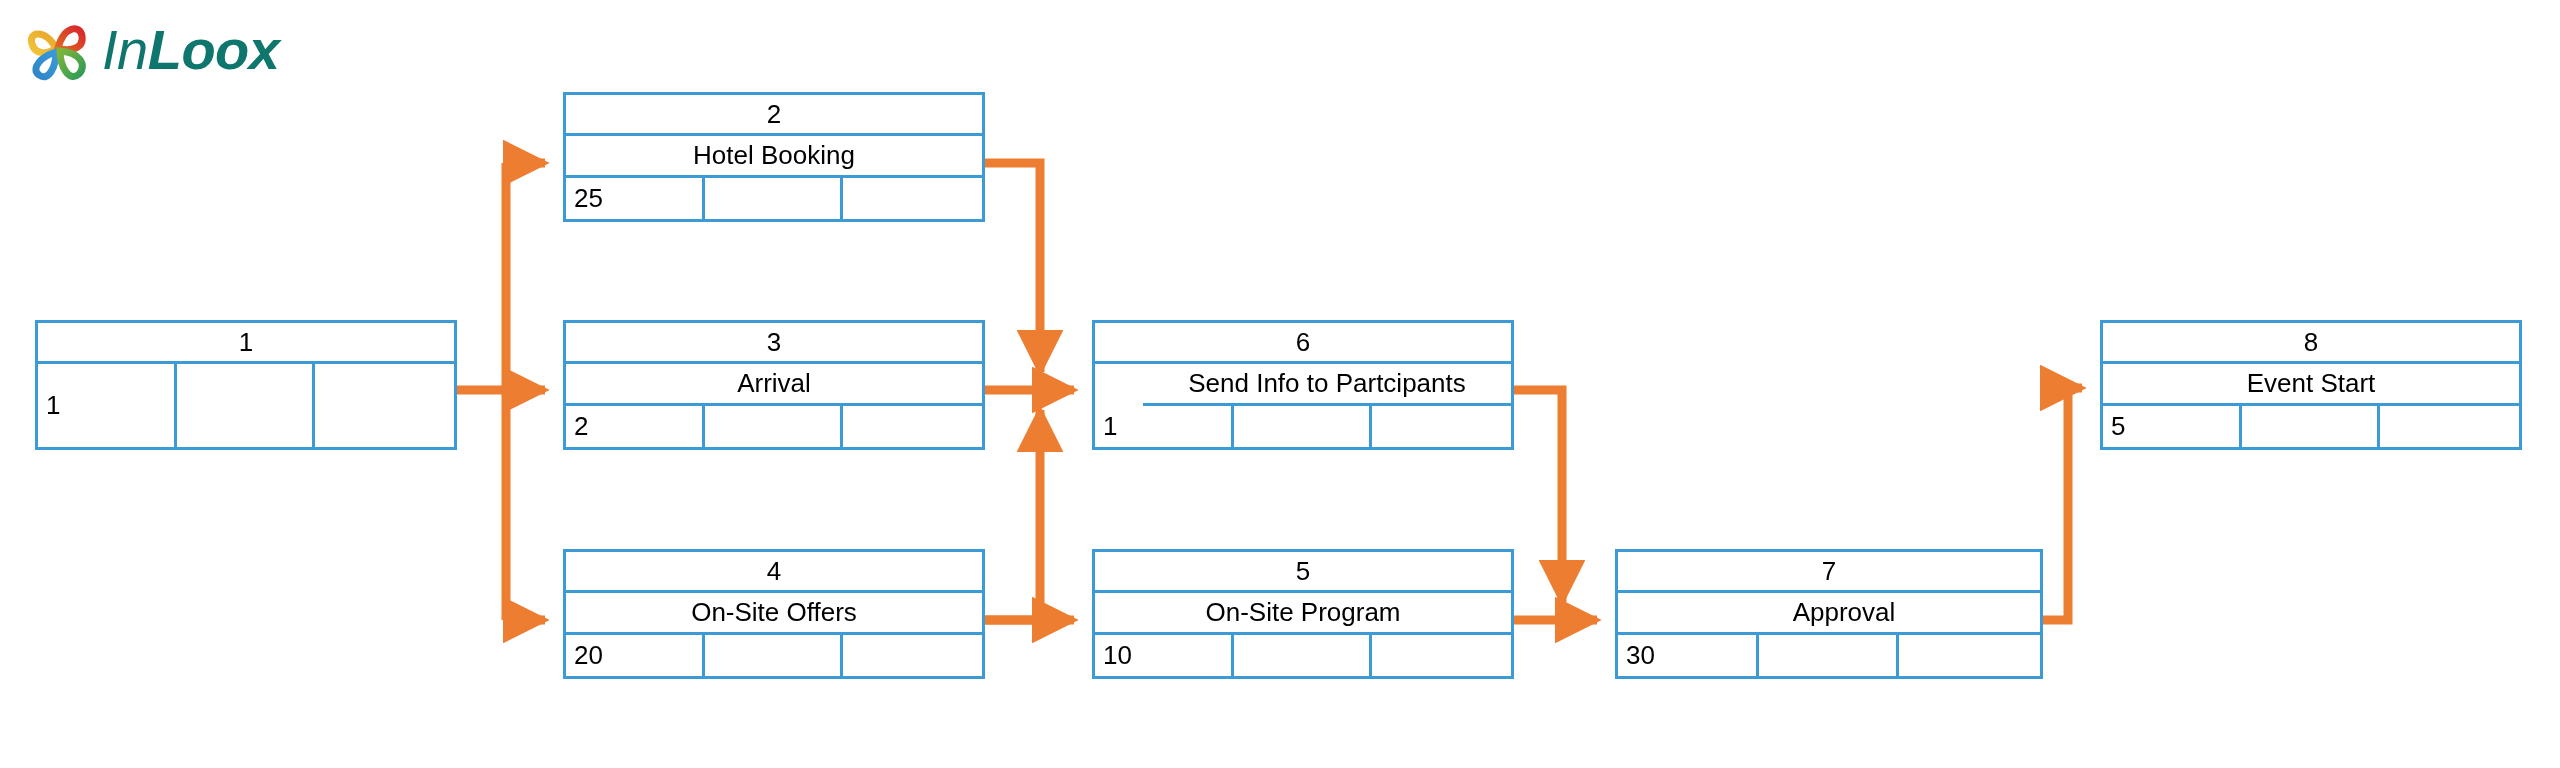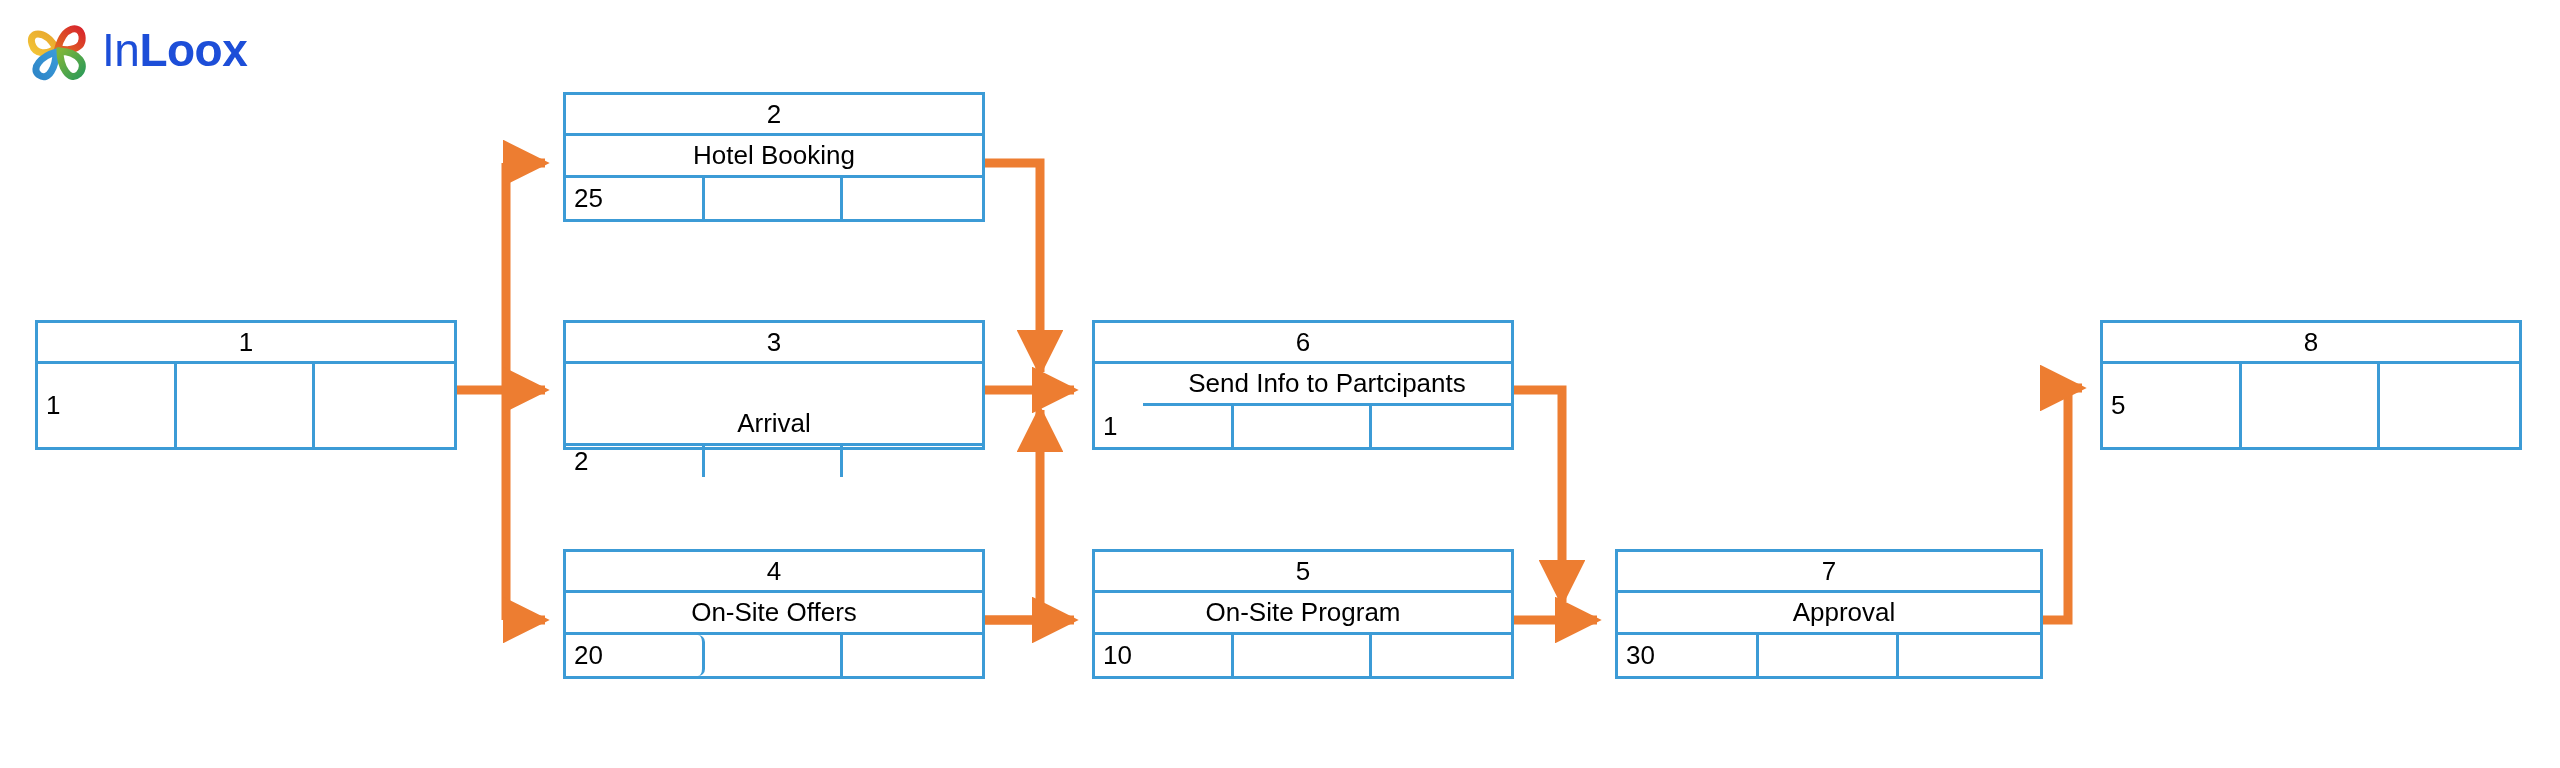--- a/index.html
+++ b/index.html
@@ -9,21 +9,21 @@
     background:#ffffff;
     font-family:"Liberation Sans", sans-serif;
     overflow:hidden;
     position:relative;
   }
   #canvas{position:absolute;left:0;top:0;width:2560px;height:768px;}
 
   
   .logo-wrap{position:absolute;left:22px;top:14px;display:flex;align-items:center;gap:8px;}
   .logo-mark{width:72px;height:72px;position:relative;display:block;}
-  .logo-text{font-size:46px;line-height:1;color:#1d4ed8;letter-spacing:-0.5px;white-space:nowrap;}
+  .logo-text{font-size:56px;line-height:1;color:#0f766e;letter-spacing:-0.5px;white-space:nowrap;font-style:italic;}
   .logo-text .lt-light{font-weight:400;}
   .logo-text .lt-bold{font-weight:700;}
 
   
   .node{
     position:absolute;
     box-sizing:border-box;
     background:#ffffff;
     border:3px solid #3C9BD6;
     display:flex;flex-direction:column;
@@ -141,32 +141,32 @@
         <div class="node-row row-id" style="border-bottom-color: rgb(60, 155, 214);">2</div>
         <div class="node-row row-name" style="border-bottom-color: rgb(60, 155, 214);">Hotel Booking</div>
         <div class="node-row row-foot">
           <div class="foot-cell" style="border-right-color: rgb(60, 155, 214);">25</div>
           <div class="foot-cell" style="border-right-color: rgb(60, 155, 214);"></div>
           <div class="foot-cell" style="border-right-color: rgb(60, 155, 214);"></div>
         </div>
       </div>
       <div class="node" style="left: 563px; top: 320px; width: 422px; height: 130px; border-color: rgb(60, 155, 214);">
         <div class="node-row row-id" style="border-bottom-color: rgb(60, 155, 214);">3</div>
-        <div class="node-row row-name" style="border-bottom-color: rgb(60, 155, 214); margin-top: 40px;">Arrival</div>
+        <div class="node-row row-name" style="border-bottom-color: rgb(60, 155, 214);">Arrival</div>
         <div class="node-row row-foot">
           <div class="foot-cell" style="border-right-color: rgb(60, 155, 214);">2</div>
           <div class="foot-cell" style="border-right-color: rgb(60, 155, 214);"></div>
           <div class="foot-cell" style="border-right-color: rgb(60, 155, 214);"></div>
         </div>
       </div>
       <div class="node" style="left: 563px; top: 549px; width: 422px; height: 130px; border-color: rgb(60, 155, 214);">
         <div class="node-row row-id" style="border-bottom-color: rgb(60, 155, 214);">4</div>
         <div class="node-row row-name" style="border-bottom-color: rgb(60, 155, 214);">On-Site Offers</div>
         <div class="node-row row-foot">
-          <div class="foot-cell" style="border-right-color: rgb(60, 155, 214); border-radius: 7px;">20</div>
+          <div class="foot-cell" style="border-right-color: rgb(60, 155, 214);">20</div>
           <div class="foot-cell" style="border-right-color: rgb(60, 155, 214);"></div>
           <div class="foot-cell" style="border-right-color: rgb(60, 155, 214);"></div>
         </div>
       </div>
       <div class="node" style="left: 1092px; top: 549px; width: 422px; height: 130px; border-color: rgb(60, 155, 214);">
         <div class="node-row row-id" style="border-bottom-color: rgb(60, 155, 214);">5</div>
         <div class="node-row row-name" style="border-bottom-color: rgb(60, 155, 214);">On-Site Program</div>
         <div class="node-row row-foot">
           <div class="foot-cell" style="border-right-color: rgb(60, 155, 214);">10</div>
           <div class="foot-cell" style="border-right-color: rgb(60, 155, 214);"></div>
@@ -186,20 +186,21 @@
         <div class="node-row row-id" style="border-bottom-color: rgb(60, 155, 214);">7</div>
         <div class="node-row row-name" style="border-bottom-color: rgb(60, 155, 214); padding-left: 30px;">Approval</div>
         <div class="node-row row-foot">
           <div class="foot-cell" style="border-right-color: rgb(60, 155, 214);">30</div>
           <div class="foot-cell" style="border-right-color: rgb(60, 155, 214);"></div>
           <div class="foot-cell" style="border-right-color: rgb(60, 155, 214);"></div>
         </div>
       </div>
       <div class="node" style="left: 2100px; top: 320px; width: 422px; height: 130px; border-color: rgb(60, 155, 214);">
         <div class="node-row row-id" style="border-bottom-color: rgb(60, 155, 214);">8</div>
+        <div class="node-row row-name" style="border-bottom-color: rgb(60, 155, 214);">Event Start</div>
         <div class="node-row row-foot">
           <div class="foot-cell" style="border-right-color: rgb(60, 155, 214);">5</div>
           <div class="foot-cell" style="border-right-color: rgb(60, 155, 214);"></div>
           <div class="foot-cell" style="border-right-color: rgb(60, 155, 214);"></div>
         </div>
       </div>
     </div>
 
 </div>
 

